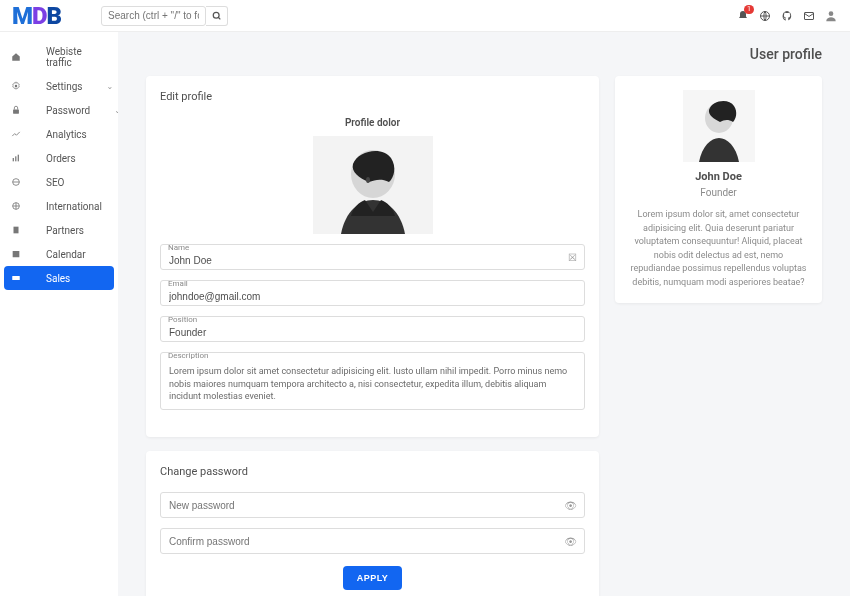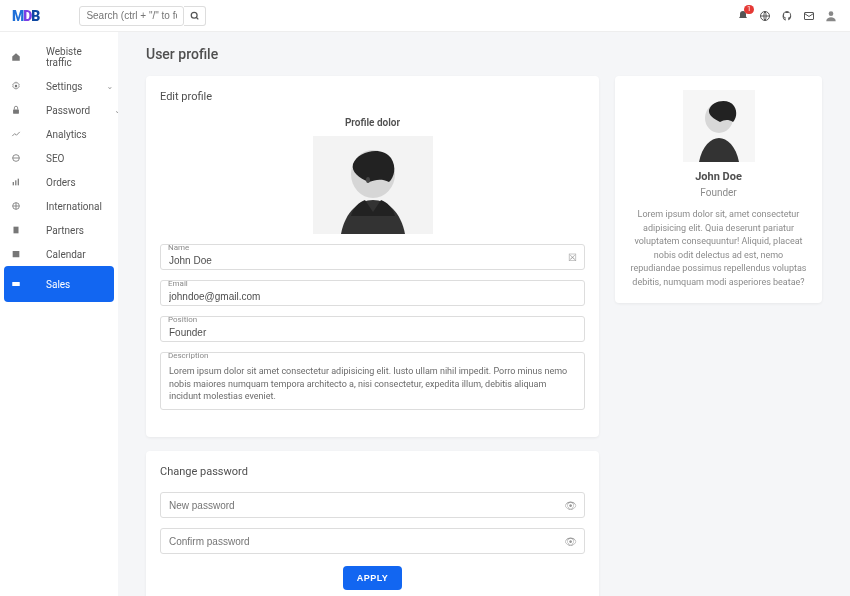--- a/index.html
+++ b/index.html
@@ -1,33 +1,33 @@
 <!DOCTYPE html>
 <html><head>
 <meta charset="utf-8">
 <style>
 *{box-sizing:border-box;margin:0;padding:0}
 body{font-family:-apple-system,BlinkMacSystemFont,"Segoe UI",Roboto,sans-serif;font-size:12px;color:#4f4f4f;background:#fff}
 .header{display:flex;align-items:center;padding:6px 12px;border-bottom:1px solid #eee;height:32px}
-.logo{font-weight:900;font-size:14px;letter-spacing:-1px}
+.logo{font-weight:900;font-size:24px;letter-spacing:-1px}
 .logo .m{color:#1e6fd8}.logo .d{color:#7b3fe4}.logo .b{color:#0d47a1}
 .search-wrap{margin-left:40px;display:flex;align-items:center}
 .search-input{width:105px;height:20px;border:1px solid #ddd;border-radius:3px;padding:2px 6px;font-size:10px;color:#666}
 .search-btn{width:22px;height:20px;border:1px solid #ddd;border-left:none;border-radius:0 3px 3px 0;background:#fff;display:flex;align-items:center;justify-content:center;cursor:pointer}
 .header-right{margin-left:auto;display:flex;align-items:center;gap:8px}
 .hicon{width:14px;height:14px;display:flex;align-items:center;justify-content:center;color:#555;cursor:pointer;position:relative}
 .bell-badge{position:absolute;top:-4px;right:-4px;background:#e53935;color:#fff;font-size:7px;border-radius:6px;padding:0 3px;line-height:9px}
 .layout{display:flex}
 .sidebar{width:118px;background:#fff;padding:8px 0;min-height:564px}
 .side-item{display:flex;align-items:center;padding:6px 10px;font-size:10px;color:#555;cursor:pointer;gap:24px}
-.side-item.active{background:#1266f1;color:#fff;border-radius:4px;margin:0 4px;padding:12px 6px}
+.side-item.active{background:#1266f1;color:#fff;border-radius:4px;margin:0 4px;padding:6px 6px}
 .side-icon{width:12px;height:12px;flex-shrink:0;display:flex;align-items:center;justify-content:center}
 .side-chev{margin-left:auto;font-size:8px;color:#999}
 .main{flex:1;background:#f5f6f8;padding:14px 28px;min-height:564px}
-.page-title{text-align:left;font-size:14px;color:#4f4f4f;font-weight:500;margin-bottom:14px}
+.page-title{text-align:right;font-size:14px;color:#4f4f4f;font-weight:500;margin-bottom:14px}
 .content-row{display:flex;gap:16px;align-items:flex-start}
 .card{background:#fff;border-radius:4px;box-shadow:0 1px 3px rgba(0,0,0,0.06)}
 .edit-card{flex:1;padding:14px}
 .profile-card{width:207px;padding:14px;text-align:center}
 .section-title{font-size:11px;font-weight:400;color:#4f4f4f;margin-bottom:14px}
 .photo-label{text-align:center;font-size:10px;font-weight:600;margin-bottom:8px}
 .photo{display:block;margin:0 auto 10px;width:120px;height:98px;object-fit:cover}
 .profile-photo{width:72px;height:72px;margin:0 auto 8px}
 .field{position:relative;margin-bottom:10px}
 .field-label{position:absolute;top:-1px;left:6px;font-size:8px;color:#8a8a8a;background:transparent;padding:0 2px}
@@ -123,36 +123,36 @@
     <div class="side-item">
       <span class="side-icon">
           <svg width="10" height="10" viewBox="0 0 24 24" fill="none" stroke="#777" stroke-width="2">
             <path d="M3 17l6-6 4 4 8-8"></path>
           </svg>
         </span>
       <span>Analytics</span>
     </div>
     <div class="side-item">
       <span class="side-icon">
+          <svg width="10" height="10" viewBox="0 0 24 24" fill="#777">
+            <rect x="4" y="12" width="3" height="8"></rect>
+            <rect x="10" y="8" width="3" height="12"></rect>
+            <rect x="16" y="4" width="3" height="16"></rect>
+          </svg>
+        </span>
+      <span>Orders</span>
+    </div>
+    <div class="side-item">
+      <span class="side-icon">
           <svg width="10" height="10" viewBox="0 0 24 24" fill="none" stroke="#777" stroke-width="2">
             <circle cx="12" cy="12" r="8"></circle>
             <path d="M4 12h16"></path>
           </svg>
         </span>
       <span>SEO</span>
-    </div>
-    <div class="side-item">
-      <span class="side-icon">
-          <svg width="10" height="10" viewBox="0 0 24 24" fill="#777">
-            <rect x="4" y="12" width="3" height="8"></rect>
-            <rect x="10" y="8" width="3" height="12"></rect>
-            <rect x="16" y="4" width="3" height="16"></rect>
-          </svg>
-        </span>
-      <span>Orders</span>
     </div>
     <div class="side-item">
       <span class="side-icon">
           <svg width="10" height="10" viewBox="0 0 24 24" fill="none" stroke="#777" stroke-width="2">
             <circle cx="12" cy="12" r="8"></circle>
             <path d="M4 12h16M12 4v16"></path>
           </svg>
         </span>
       <span>International</span>
     </div>

